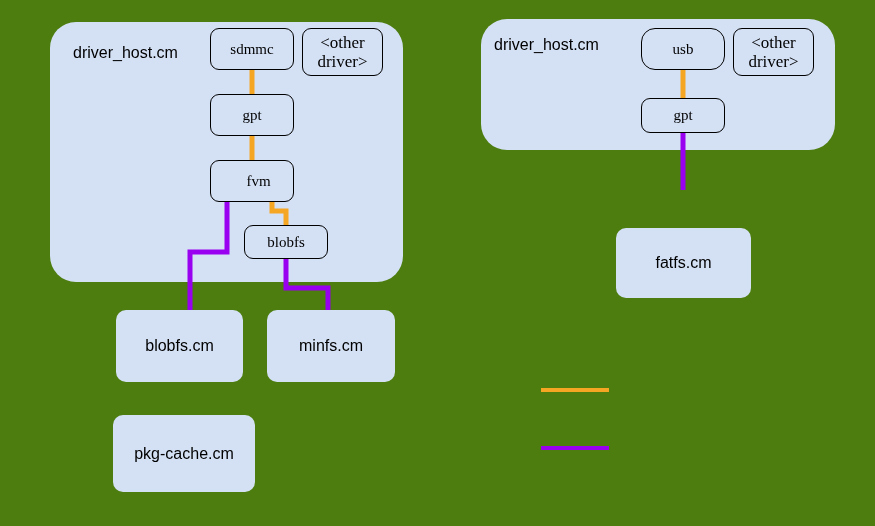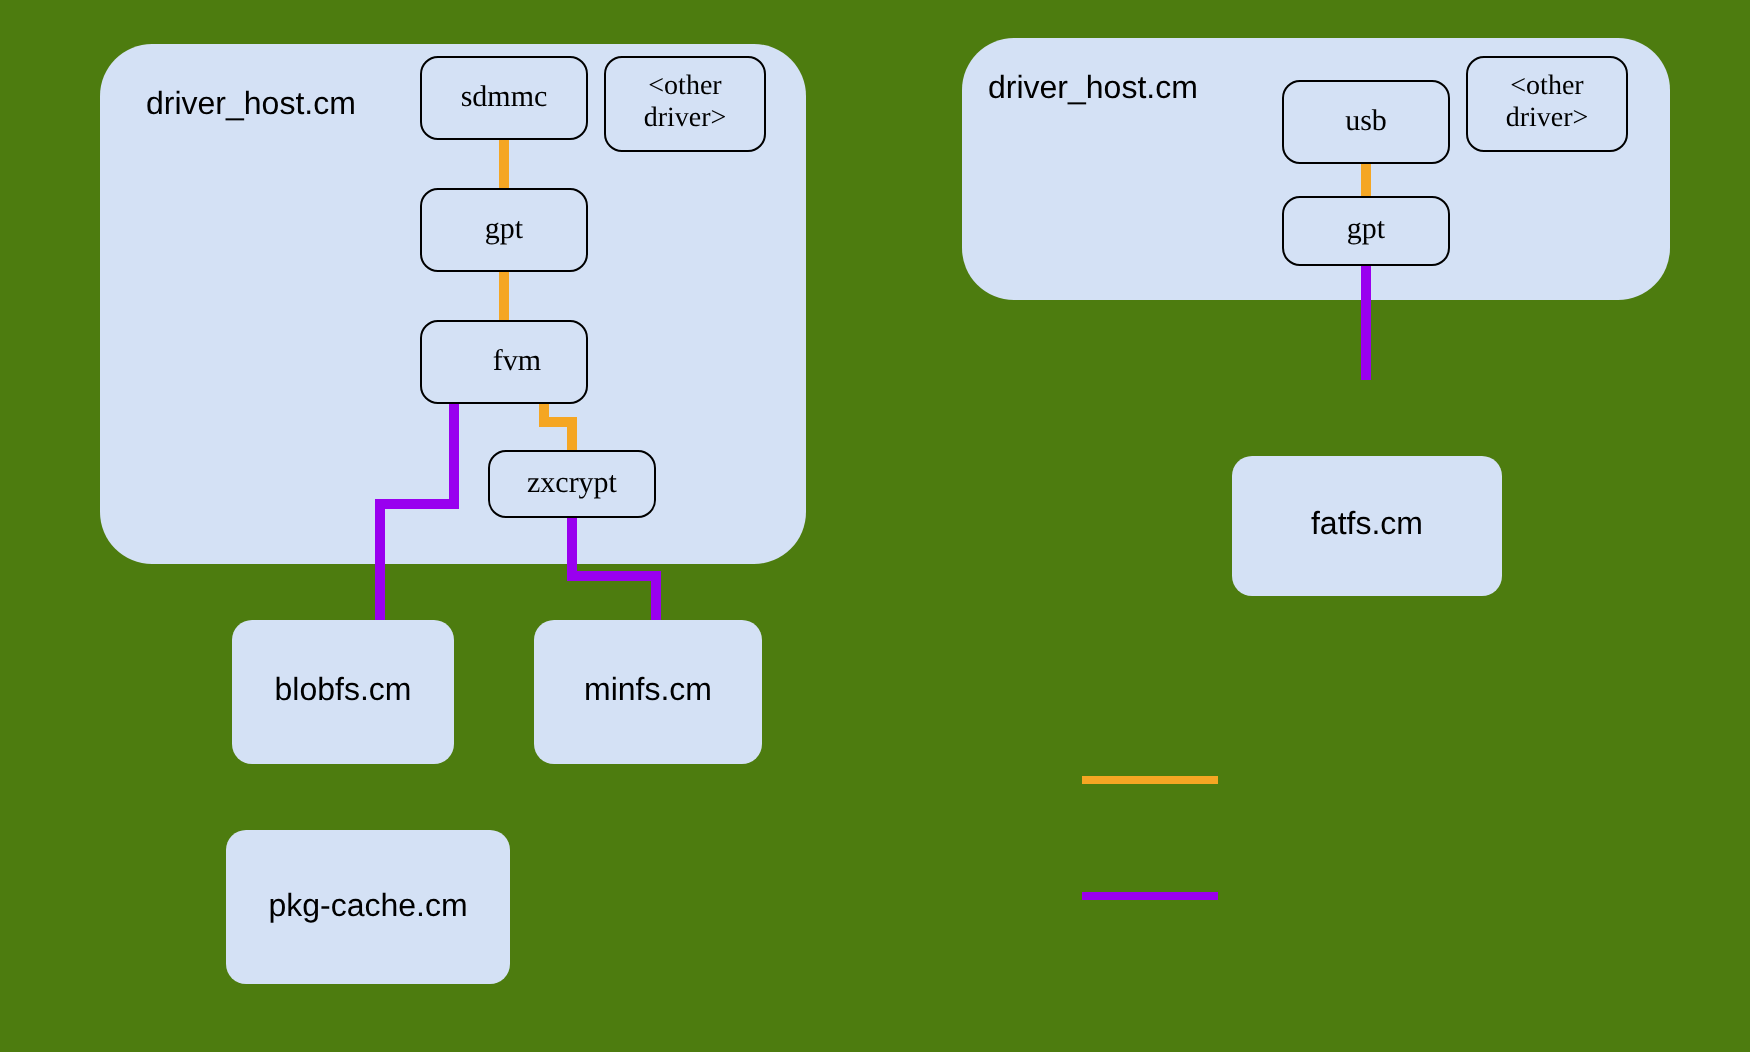--- a/index.html
+++ b/index.html
@@ -52,21 +52,21 @@
     display: flex;
     align-items: center;
     justify-content: center;
     text-align: center;
     color: #000000;
     font-size: 15px;
     font-family: Liberation Serif, serif;
     line-height: 1.12;
   }
   .node.two-line {
-    font-size: 14px;
+    font-size: 17px;
   }
   
   .cbox {
     position: absolute;
     box-sizing: border-box;
     background: #d4e1f5;
     border: none;
     border-radius: 10px;
     display: flex;
     align-items: center;
@@ -121,31 +121,31 @@
   </svg>
 
   <div class="node" style="left:210px; top:28px; width:84px; height:42px;">sdmmc</div>
 
   <div class="node two-line" style="left:302px; top:28px; width:81px; height:48px; padding:0 4px;">&lt;other driver&gt;</div>
 
   <div class="node" style="left:210px; top:94px; width:84px; height:42px;">gpt</div>
 
   <div class="node" style="left:210px; top:160px; width:84px; height:42px;padding-left:13px;">fvm</div>
 
-  <div class="node" style="left:244px; top:225px; width:84px; height:34px;">zxcrypt</div>
+  <div class="node" style="left:244px; top:225px; width:84px; height:34px;">blobfs</div>
 
-  <div class="node" style="left:641px; top:40px; width:84px; height:42px;">usb</div>
+  <div class="node" style="left:641px; top:28px; width:84px; height:42px;border-radius:14px;">usb</div>
 
   <div class="node two-line" style="left:733px; top:28px; width:81px; height:48px; padding:0 4px;">&lt;other driver&gt;</div>
 
   <div class="node" style="left:641px; top:98px; width:84px; height:35px;">gpt</div>
 
-  <div class="cbox" style="left:116px; top:310px; width:111px; height:72px;">blobfs.cm</div>
+  <div class="cbox" style="left:116px; top:310px; width:127px; height:72px;">blobfs.cm</div>
 
-  <div class="cbox" style="left:267px; top:310px; width:114px; height:72px;">minfs.cm</div>
+  <div class="cbox" style="left:267px; top:310px; width:128px; height:72px;">minfs.cm</div>
 
   <div class="cbox" style="left:113px; top:415px; width:142px; height:77px;text-align:right;">pkg-cache.cm</div>
 
   <div class="cbox" style="left:616px; top:188px; width:135px; height:70px;margin-top:40px;">fatfs.cm</div>
 
   <div class="legend-swatch" style="left:541px; top:388px; width:68px; background:#f5a623;"></div>
   <div class="legend-text" style="left:620px; top:382px;"></div>
 
   <div class="legend-swatch" style="left:541px; top:446px; width:68px; background:#9900ef;"></div>
   <div class="legend-text" style="left:620px; top:440px;"></div>

